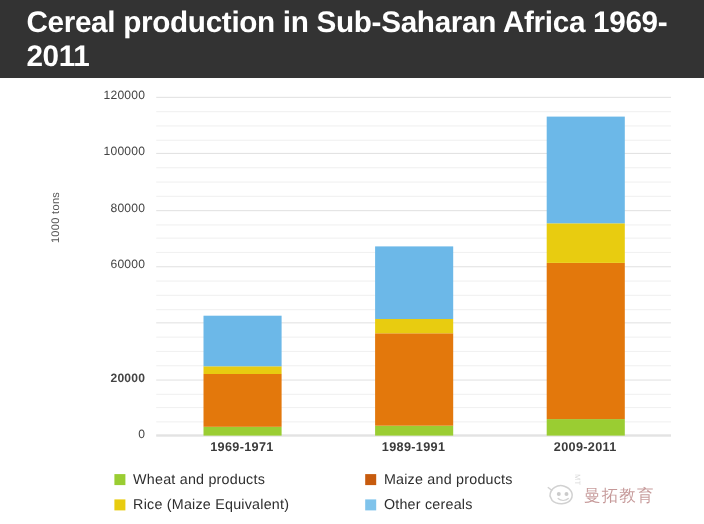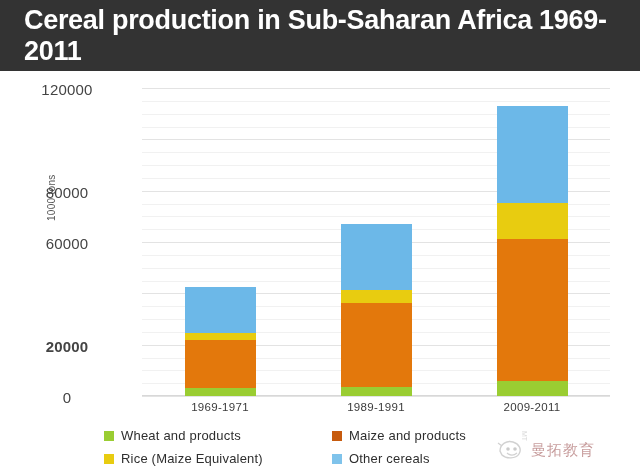--- a/index.html
+++ b/index.html
@@ -33,22 +33,22 @@
     position:absolute;
     left:142px;top:17px;
     width:468px;height:308px;
   }
 
   .gridline{position:absolute;left:0;width:100%;height:1px;background:#e3e3e3;}
   .gridline.minor{background:#f1f1f1;}
   .axis-baseline{position:absolute;left:0;width:100%;height:1px;background:#d8d8d8;bottom:0;}
   .ylabels{position:absolute;left:0;top:17px;width:138px;height:308px;}
   .ylabel-row{
-    position:absolute;right:6px;width:130px;text-align:center;
-    font-size:15px;color:#444;letter-spacing:0.2px;
+    position:absolute;right:6px;width:130px;text-align:right;
+    font-size:11px;color:#444;letter-spacing:0.2px;
   }
 
   .yaxis-title{
     position:absolute;
     left:46px;top:150px;
     font-size:10px;color:#555;
     transform:rotate(-90deg);
     transform-origin:left top;
     white-space:nowrap;
     letter-spacing:0.3px;
@@ -58,21 +58,21 @@
   .bar{position:absolute;bottom:0;width:71px;}
   .seg{position:absolute;left:0;width:100%;}
   .seg.wheat{background:#9ACD32;}
   .seg.maize{background:#E3780C;}
   .seg.rice{background:#E8CC10;}
   .seg.other{background:#6CB8E8;}
 
   .xlabels{position:absolute;left:142px;top:330px;width:468px;height:22px;}
   .xlabel{
     position:absolute;top:0;width:120px;text-align:center;
-    font-size:11.5px;color:#3b3b3b;letter-spacing:0.3px;
+    font-size:11.5px;color:#3b3b3b;letter-spacing:0.3px;font-weight:bold;
   }
 
   
   .legend{
     position:absolute;left:104px;top:428px;
     width:460px;height:46px;
   }
   .legend-item{
     position:absolute;
     display:flex;align-items:center;
@@ -126,20 +126,21 @@
 
   <div class="chart-wrap">
 
     <div class="yaxis-title">1000 tons</div>
 
     <div class="ylabels" id="ylabels">
         <div class="ylabel-row" style="top: 301px;">0</div>
         <div class="ylabel-row" style="top: 249.667px; font-weight: bold;">20000</div>
         <div class="ylabel-row" style="top: 147px;">60000</div>
         <div class="ylabel-row" style="top: 95.6667px;">80000</div>
+        <div class="ylabel-row" style="top: 44.3333px;">100000</div>
         <div class="ylabel-row" style="top: -7px;">120000</div>
       </div>
 
     <div class="plot" id="plot">
       <div id="grid-layer">
           <div class="gridline" style="top: 308px;"></div>
           <div class="gridline minor" style="top: 295.167px;"></div>
           <div class="gridline minor" style="top: 282.333px;"></div>
           <div class="gridline minor" style="top: 269.5px;"></div>
           <div class="gridline" style="top: 256.667px;"></div>

